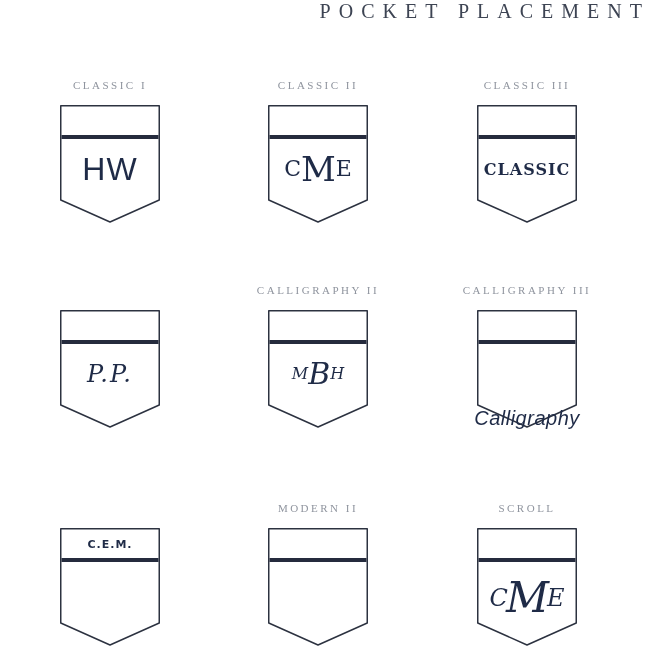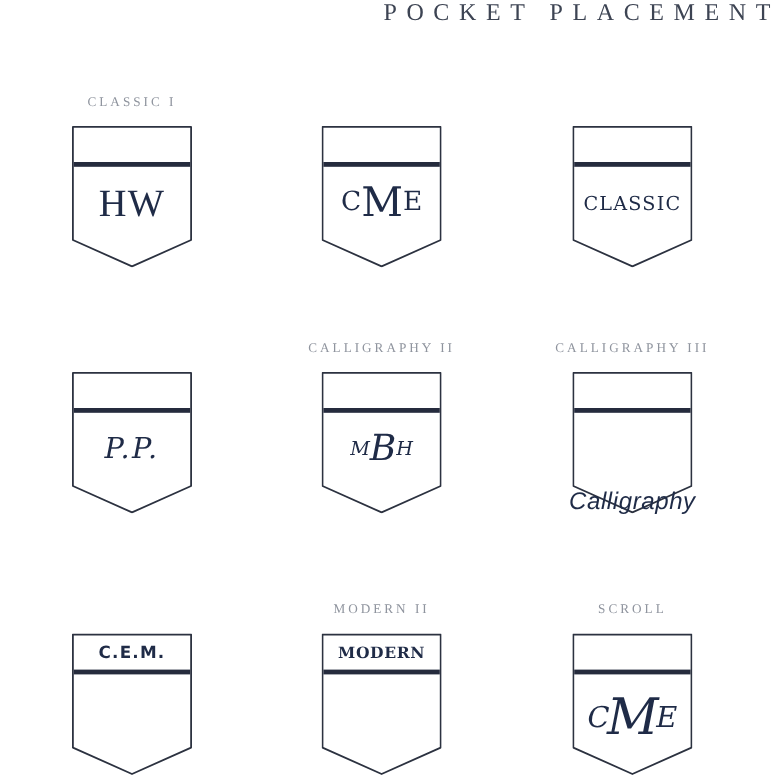--- a/index.html
+++ b/index.html
@@ -22,31 +22,31 @@
   .pocket svg{display:block;width:100px;height:118px;}
   
   .mono{
     position:absolute;left:54px;width:100px;display:flex;
     align-items:center;justify-content:center;color:#1f2b47;
   }
   .mono-below{top:64px;height:60px;}
   .mono-above{top:31px;height:30px;}
   .mono-scroll{top:74px;height:52px;}
   
-  .m-classic-large{font-family:Liberation Serif, serif;font-size:32px;letter-spacing:1px;}
+  .m-classic-large{font-family:Liberation Sans, sans-serif;font-size:32px;letter-spacing:1px;}
   .m-stack span{font-family:"DejaVu Serif", serif;line-height:1;}
   .m-stack .small{font-size:22px;}
   .m-stack .big{font-size:34px;}
-  .m-classic-word{font-family:"DejaVu Serif", serif;font-size:16px;letter-spacing:1px;}
+  .m-classic-word{font-family:"DejaVu Serif", serif;font-size:16px;letter-spacing:1px;font-weight:bold;}
   .m-script{font-family:"DejaVu Serif", serif;font-style:italic;font-size:24px;letter-spacing:2px;}
   .m-script-stack span{font-family:"DejaVu Serif", serif;font-style:italic;line-height:1;}
   .m-script-stack .small{font-size:16px;}
   .m-script-stack .big{font-size:30px;}
   .m-script-word{font-family:Liberation Sans, sans-serif;font-style:italic;font-size:20px;letter-spacing:0.5px;margin-top:44px;}
-  .m-modern-sans{font-family:"DejaVu Sans", sans-serif;font-weight:bold;font-size:14px;letter-spacing:1px;}
+  .m-modern-sans{font-family:"DejaVu Sans", sans-serif;font-weight:bold;font-size:11px;letter-spacing:1px;}
   .m-modern-serif{font-family:"DejaVu Serif", serif;font-weight:bold;font-size:13px;letter-spacing:0.5px;}
   .m-scroll-stack span{font-family:"DejaVu Serif", serif;font-style:italic;line-height:1;}
   .m-scroll-stack .small{font-size:24px;}
   .m-scroll-stack .big{font-size:42px;margin:0 -2px;}
 </style>
 </head>
 <body>
 
 <div class="page-title">POCKET PLACEMENT</div>
 
@@ -55,34 +55,36 @@
   <div class="pocket">
     <svg viewBox="0 0 100 118">
       <polygon points="0.75,0.75 99.25,0.75 99.25,95 50,117 0.75,95" fill="#ffffff" stroke="#2c3240" stroke-width="1.5" stroke-linejoin="round"></polygon>
       <rect x="1.5" y="30" width="97" height="4" fill="#252b3d"></rect>
     </svg>
   </div>
   <div class="mono mono-below m-classic-large">HW</div>
 </div>
 
 <div class="cell" style="left:214px;top:75px;">
+  <div class="style-label">CLASSIC II</div>
   <div class="pocket">
     <svg viewBox="0 0 100 118">
       <polygon points="0.75,0.75 99.25,0.75 99.25,95 50,117 0.75,95" fill="#ffffff" stroke="#2c3240" stroke-width="1.5" stroke-linejoin="round"></polygon>
       <rect x="1.5" y="30" width="97" height="4" fill="#252b3d"></rect>
     </svg>
   </div>
   <div class="mono mono-below m-stack">
     <span class="small">C</span>
       <span class="big">M</span>
       <span class="small">E</span>
   </div>
 </div>
 
 <div class="cell" style="left:423px;top:75px;">
+  <div class="style-label">CLASSIC III</div>
   <div class="pocket">
     <svg viewBox="0 0 100 118">
       <polygon points="0.75,0.75 99.25,0.75 99.25,95 50,117 0.75,95" fill="#ffffff" stroke="#2c3240" stroke-width="1.5" stroke-linejoin="round"></polygon>
       <rect x="1.5" y="30" width="97" height="4" fill="#252b3d"></rect>
     </svg>
   </div>
   <div class="mono mono-below m-classic-word">CLASSIC</div>
 </div>
 
 <div class="cell" style="left:6px;top:280px;">
@@ -132,21 +134,20 @@
 </div>
 
 <div class="cell" style="left:214px;top:498px;">
   <div class="style-label">MODERN II</div>
   <div class="pocket">
     <svg viewBox="0 0 100 118">
       <polygon points="0.75,0.75 99.25,0.75 99.25,95 50,117 0.75,95" fill="#ffffff" stroke="#2c3240" stroke-width="1.5" stroke-linejoin="round"></polygon>
       <rect x="1.5" y="30" width="97" height="4" fill="#252b3d"></rect>
     </svg>
   </div>
-  <div class="mono mono-above m-modern-serif">MODERN</div>
 </div>
 
 <div class="cell" style="left:423px;top:498px;">
   <div class="style-label">SCROLL</div>
   <div class="pocket">
     <svg viewBox="0 0 100 118">
       <polygon points="0.75,0.75 99.25,0.75 99.25,95 50,117 0.75,95" fill="#ffffff" stroke="#2c3240" stroke-width="1.5" stroke-linejoin="round"></polygon>
       <rect x="1.5" y="30" width="97" height="4" fill="#252b3d"></rect>
     </svg>
   </div>

